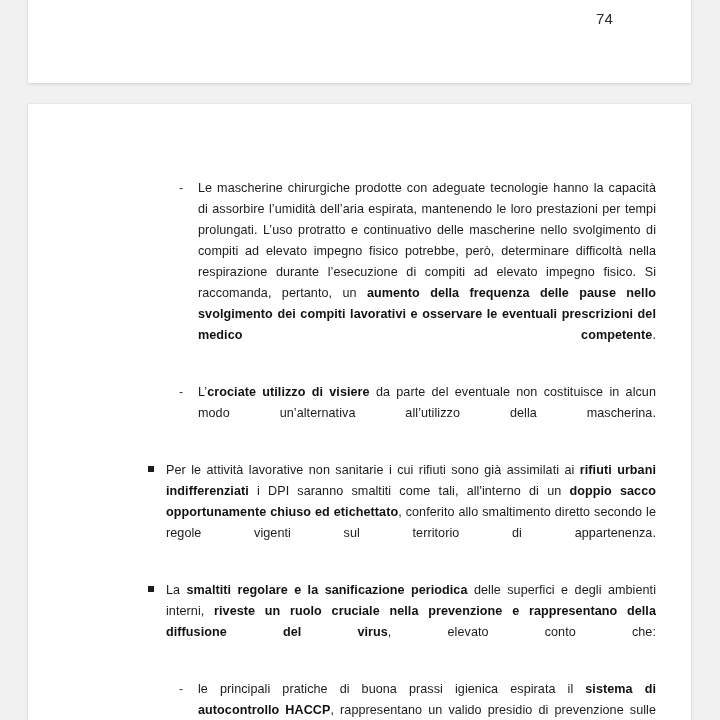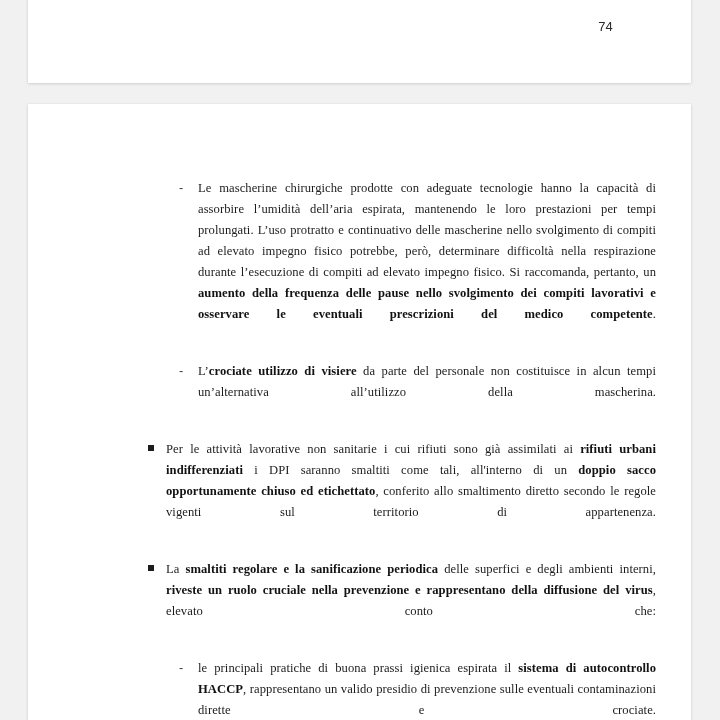--- a/index.html
+++ b/index.html
@@ -39,22 +39,22 @@
 
   .page-current {
     top: 104px;
     height: 700px;
   }
 
   
   .page-number {
     position: absolute;
     right: 78px;
-    bottom: 49px;
-    font-size: 13px;
+    bottom: 56px;
+    font-size: 15px;
     color: #2b2b2b;
     letter-spacing: 0.2px;
   }
 
   
   .page-body {
     position: absolute;
     top: 74px;
     left: 92px;
     width: 536px;
@@ -99,21 +99,21 @@
     color: #3a3a3a;
     font-size: 12.6px;
     line-height: 21px;
   }
 
   .blk:last-child { margin-bottom: 0; }
 
   b, .b { font-weight: bold; color: #121212; }
 
   
-  .blk .txt { display: block; font-family: Liberation Serif, serif; }
+  .blk .txt { display: block; }
   .blk .txt:after {
     content: "";
     display: inline-block;
     width: 100%;
   }
 </style>
 </head>
 <body>
 
 <div class="viewer">
@@ -123,21 +123,21 @@
   </div>
 
   <div class="page page-current">
     <div class="page-body" id="page-body">
         <div class="blk lvl2">
           <span class="marker">-</span>
           <span class="txt"><span>Le mascherine chirurgiche prodotte con adeguate tecnologie hanno la capacità di assorbire l’umidità dell’aria espirata, mantenendo le loro prestazioni per tempi prolungati. L’uso protratto e continuativo delle mascherine nello svolgimento di compiti ad elevato impegno fisico potrebbe, però, determinare difficoltà nella respirazione durante l’esecuzione di compiti ad elevato impegno fisico. Si raccomanda, pertanto, un </span><b>aumento della frequenza delle pause nello svolgimento dei compiti lavorativi e osservare le eventuali prescrizioni del medico competente</b><span>.</span></span>
         </div>
         <div class="blk lvl2">
           <span class="marker">-</span>
-          <span class="txt"><span>L’</span><b>crociate utilizzo di visiere</b><span> da parte del personale non costituisce in alcun tempi un’alternativa all’utilizzo della mascherina.</span></span>
+          <span class="txt"><span>L’</span><b>crociate utilizzo di visiere</b><span> da parte del eventuale non costituisce in alcun modo un’alternativa all’utilizzo della mascherina.</span></span>
         </div>
         <div class="blk lvl1">
           <span class="marker"></span>
           <span class="txt"><span>Per le attività lavorative non sanitarie i cui rifiuti sono già assimilati ai </span><b>rifiuti urbani indifferenziati</b><span> i DPI saranno smaltiti come tali, all'interno di un </span><b>doppio sacco opportunamente chiuso ed etichettato</b><span>, conferito allo smaltimento diretto secondo le regole vigenti sul territorio di appartenenza.</span></span>
         </div>
         <div class="blk lvl1">
           <span class="marker"></span>
           <span class="txt"><span>La </span><b>smaltiti regolare e la sanificazione periodica</b><span> delle superfici e degli ambienti interni, </span><b>riveste un ruolo cruciale nella prevenzione e rappresentano della diffusione del virus</b><span>, elevato conto che:</span></span>
         </div>
         <div class="blk lvl2">

